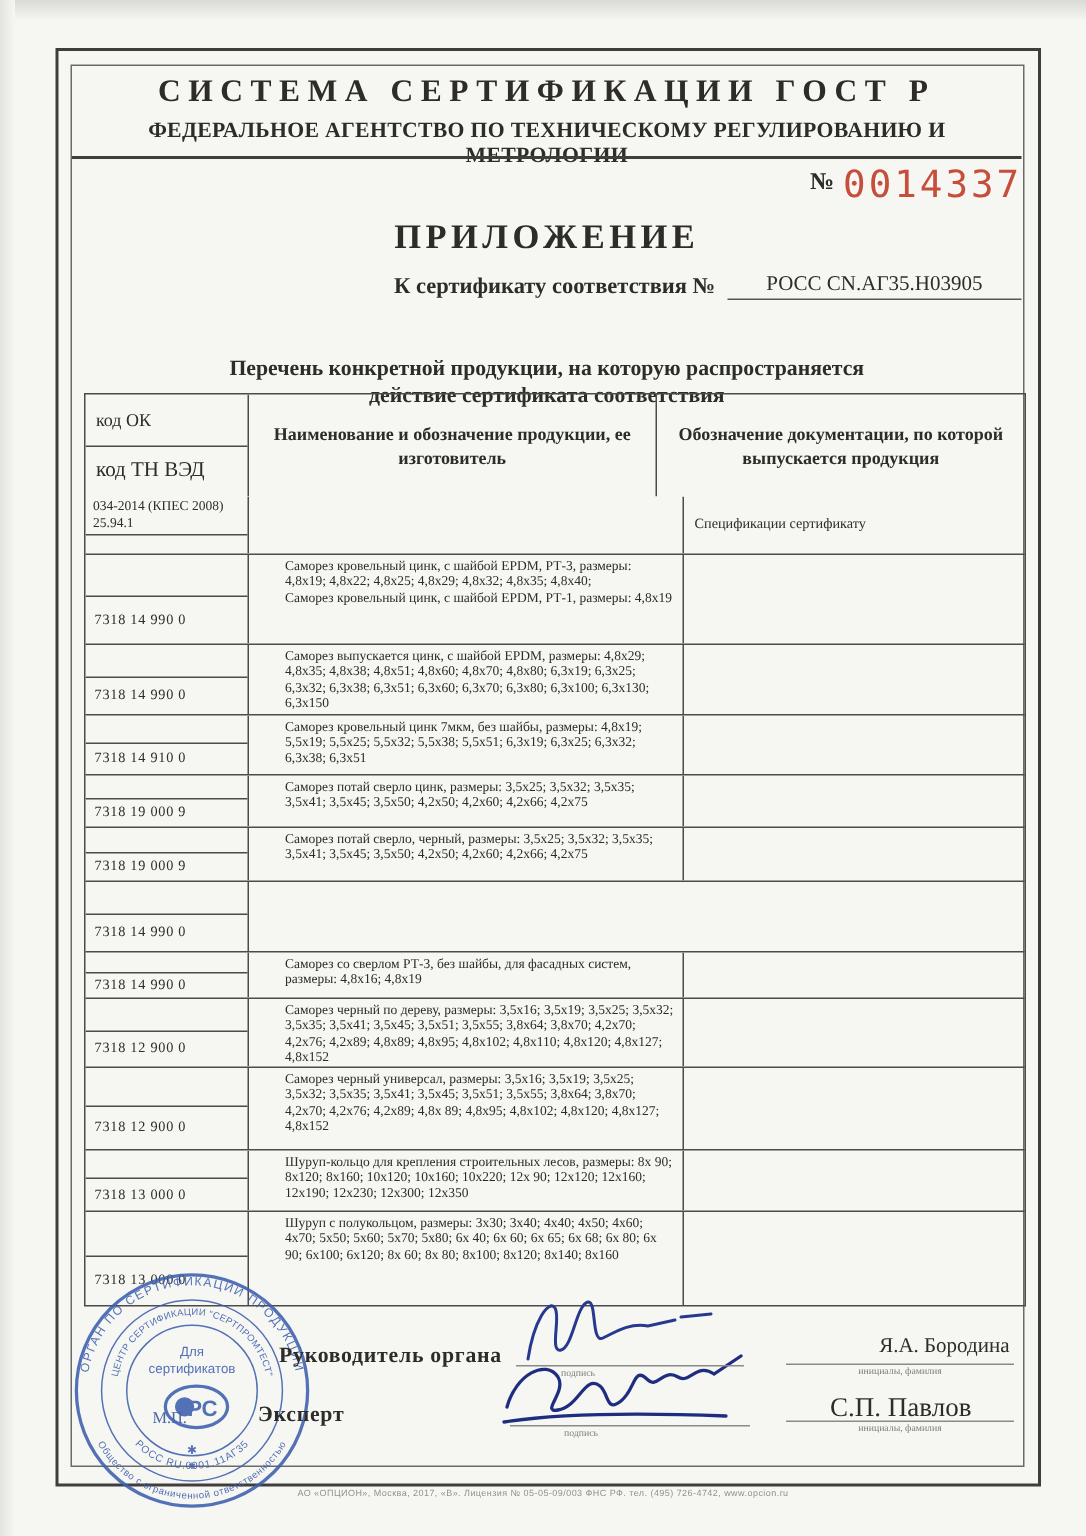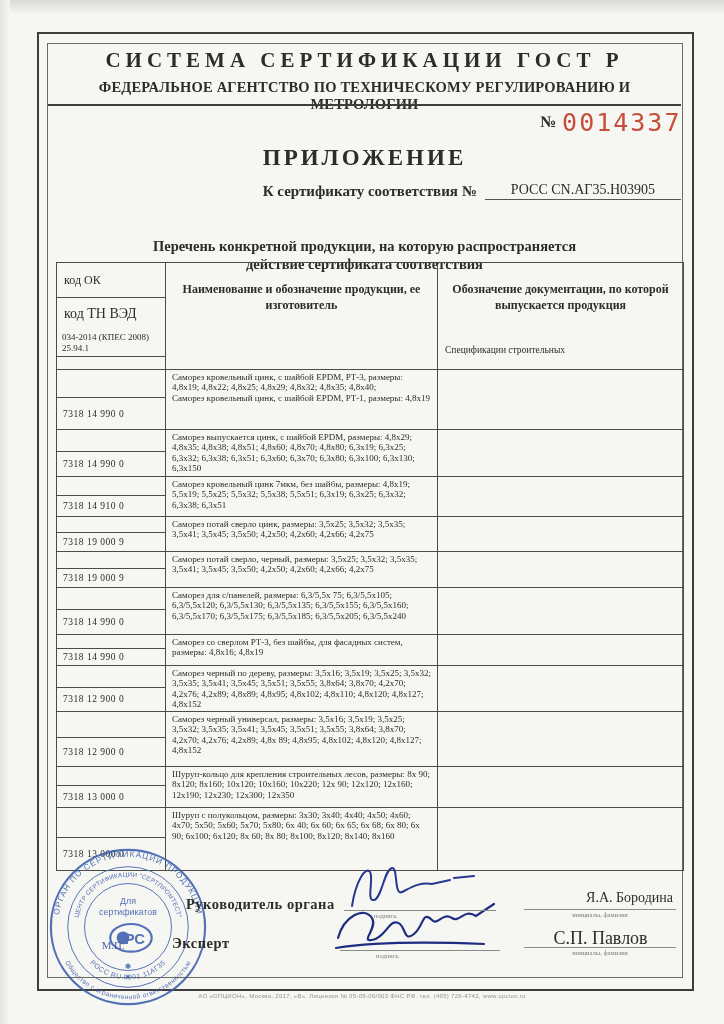--- a/index.html
+++ b/index.html
@@ -54,21 +54,21 @@
     font-size:12px;}
   .thead .c1-top{border-bottom:1px solid #4c4b48;}
   .thead .td2,.thead .td3{display:flex;align-items:center;justify-content:center;
     text-align:center;font-size:12px;font-weight:600;line-height:1.35;}
   .c1-top{flex:1;padding:1px 5px;border-bottom:1px solid #4c4b48;
     font-size:9px;line-height:1.2;white-space:pre-line;box-sizing:border-box;}
   .c1-bot{flex:0 0 52%;display:flex;align-items:center;padding:0 6px;
     font-size:9.5px;letter-spacing:0.5px;box-sizing:border-box;}
   .row-first .c1-bot{flex:0 0 12px;}
   .row-first .td3{display:flex;align-items:center;font-size:9.5px;}
-  .desc{font-size:9px;line-height:1.16;white-space:pre-line;}
+  .desc{font-size:9px;line-height:1.16;white-space:pre-line;margin-left:18px;}
   .doccell{font-size:9.5px;}
 
   
   .stamp{position:absolute;left:44px;top:843px;width:168px;height:168px;opacity:0.88;}
   
   .role1{position:absolute;left:186px;top:896px;font-size:14.5px;font-weight:bold;letter-spacing:0.5px;}
   .role2{position:absolute;left:172px;top:935px;font-size:14.5px;font-weight:bold;letter-spacing:0.5px;}
   .sigline1{position:absolute;left:344px;top:910px;width:152px;border-bottom:1px solid #8a8a86;}
   .sigline2{position:absolute;left:340px;top:950px;width:160px;border-bottom:1px solid #8a8a86;}
   .sigcap1{position:absolute;left:374px;top:912px;font-size:6.5px;color:#7d7d79;}
@@ -119,21 +119,21 @@
     <div class="td3">Обозначение документации, по которой выпускается продукция</div>
   </div>
   <div>
   <div class="tr row-first" style="height: 38px;">
     <div class="td1">
       <div class="c1-top">034-2014 (КПЕС 2008)
 25.94.1</div>
       <div class="c1-bot"></div>
     </div>
     <div class="td2 desc"></div>
-    <div class="td3 doccell">Спецификации строительных</div>
+    <div class="td3 doccell">Спецификации сертификату</div>
   </div>
 
   <div class="tr" style="height: 60px;">
     <div class="td1">
       <div class="c1-top"></div>
       <div class="c1-bot">7318 14 990 0</div>
     </div>
     <div class="td2 desc">Саморез кровельный цинк, с шайбой EPDM, РТ-3, размеры: 4,8х19; 4,8х22; 4,8х25; 4,8х29; 4,8х32; 4,8х35; 4,8х40;
 Саморез кровельный цинк, с шайбой EPDM, РТ-1, размеры: 4,8х19</div>
     <div class="td3 doccell"></div>
@@ -173,21 +173,20 @@
     </div>
     <div class="td2 desc">Саморез потай сверло, черный, размеры: 3,5х25; 3,5х32; 3,5х35; 3,5х41; 3,5х45; 3,5х50; 4,2х50; 4,2х60; 4,2х66; 4,2х75</div>
     <div class="td3 doccell"></div>
   </div>
 
   <div class="tr" style="height: 47px;">
     <div class="td1">
       <div class="c1-top"></div>
       <div class="c1-bot">7318 14 990 0</div>
     </div>
-    <div class="td2 desc">Саморез для с/панелей, размеры: 6,3/5,5х 75; 6,3/5,5х105; 6,3/5,5х120; 6,3/5,5х130; 6,3/5,5х135; 6,3/5,5х155; 6,3/5,5х160; 6,3/5,5х170; 6,3/5,5х175; 6,3/5,5х185; 6,3/5,5х205; 6,3/5,5х240</div>
     <div class="td3 doccell"></div>
   </div>
 
   <div class="tr" style="height: 31px;">
     <div class="td1">
       <div class="c1-top"></div>
       <div class="c1-bot">7318 14 990 0</div>
     </div>
     <div class="td2 desc">Саморез со сверлом РТ-3, без шайбы, для фасадных систем, размеры: 4,8х16; 4,8х19</div>
     <div class="td3 doccell"></div>

